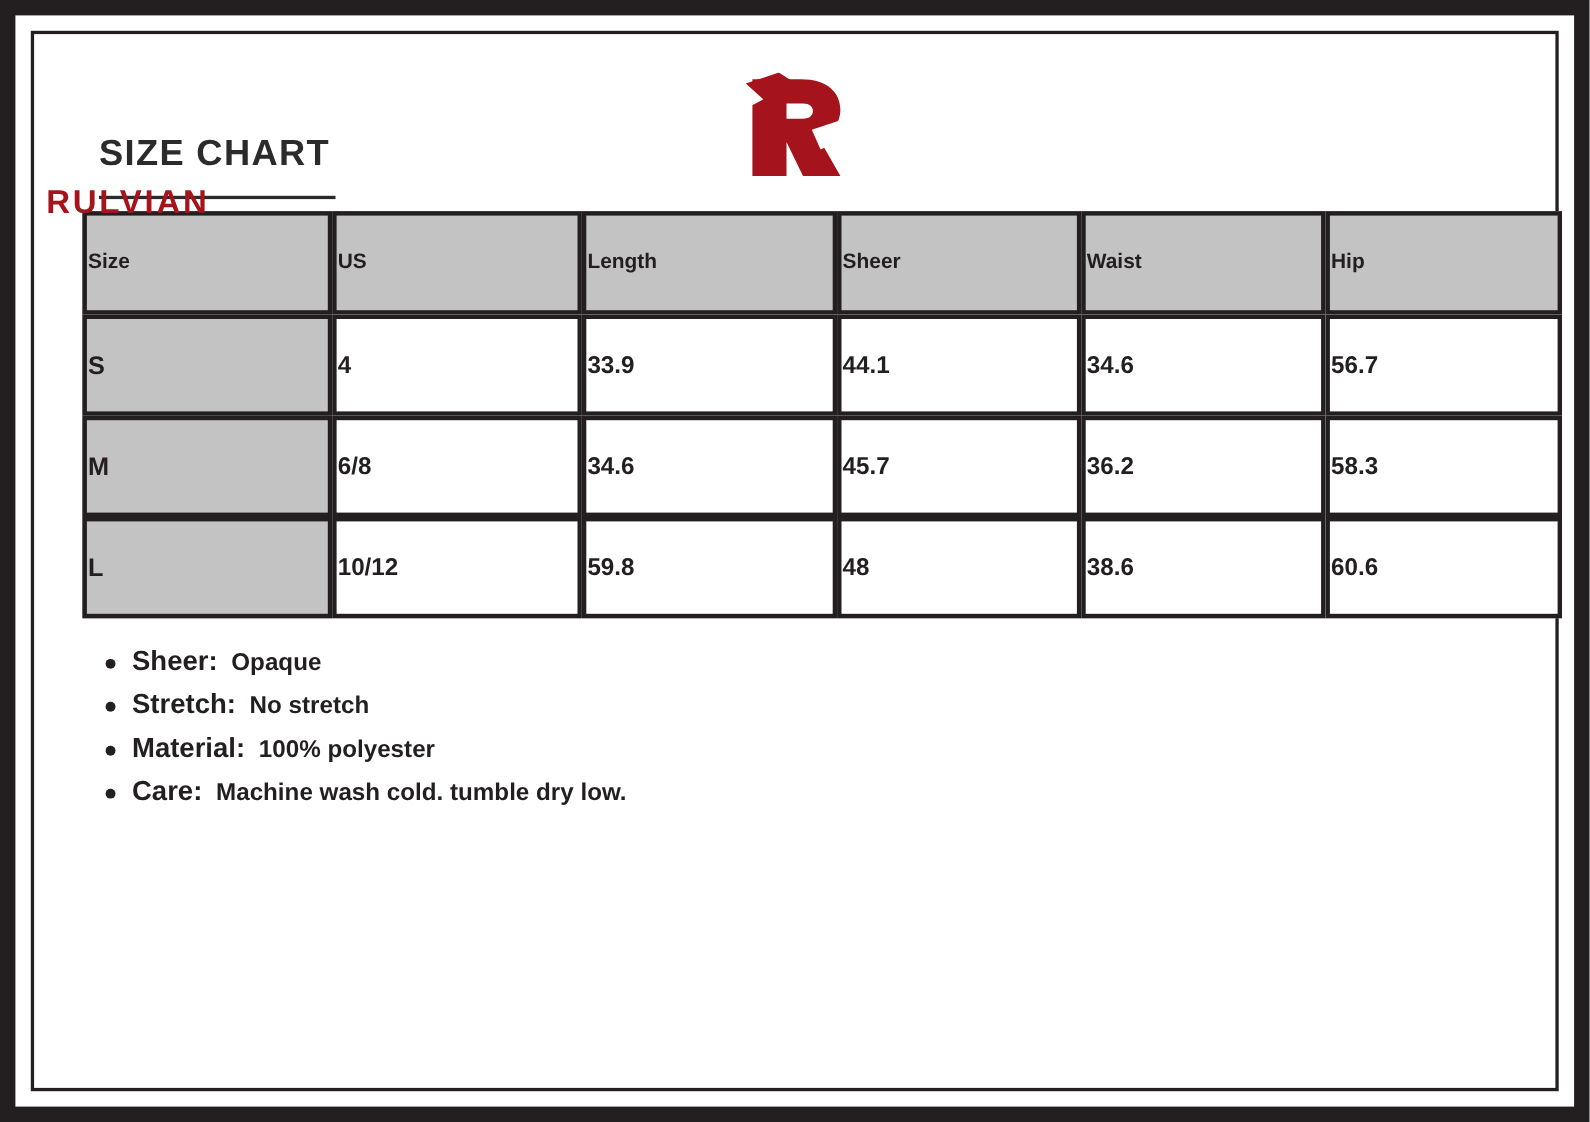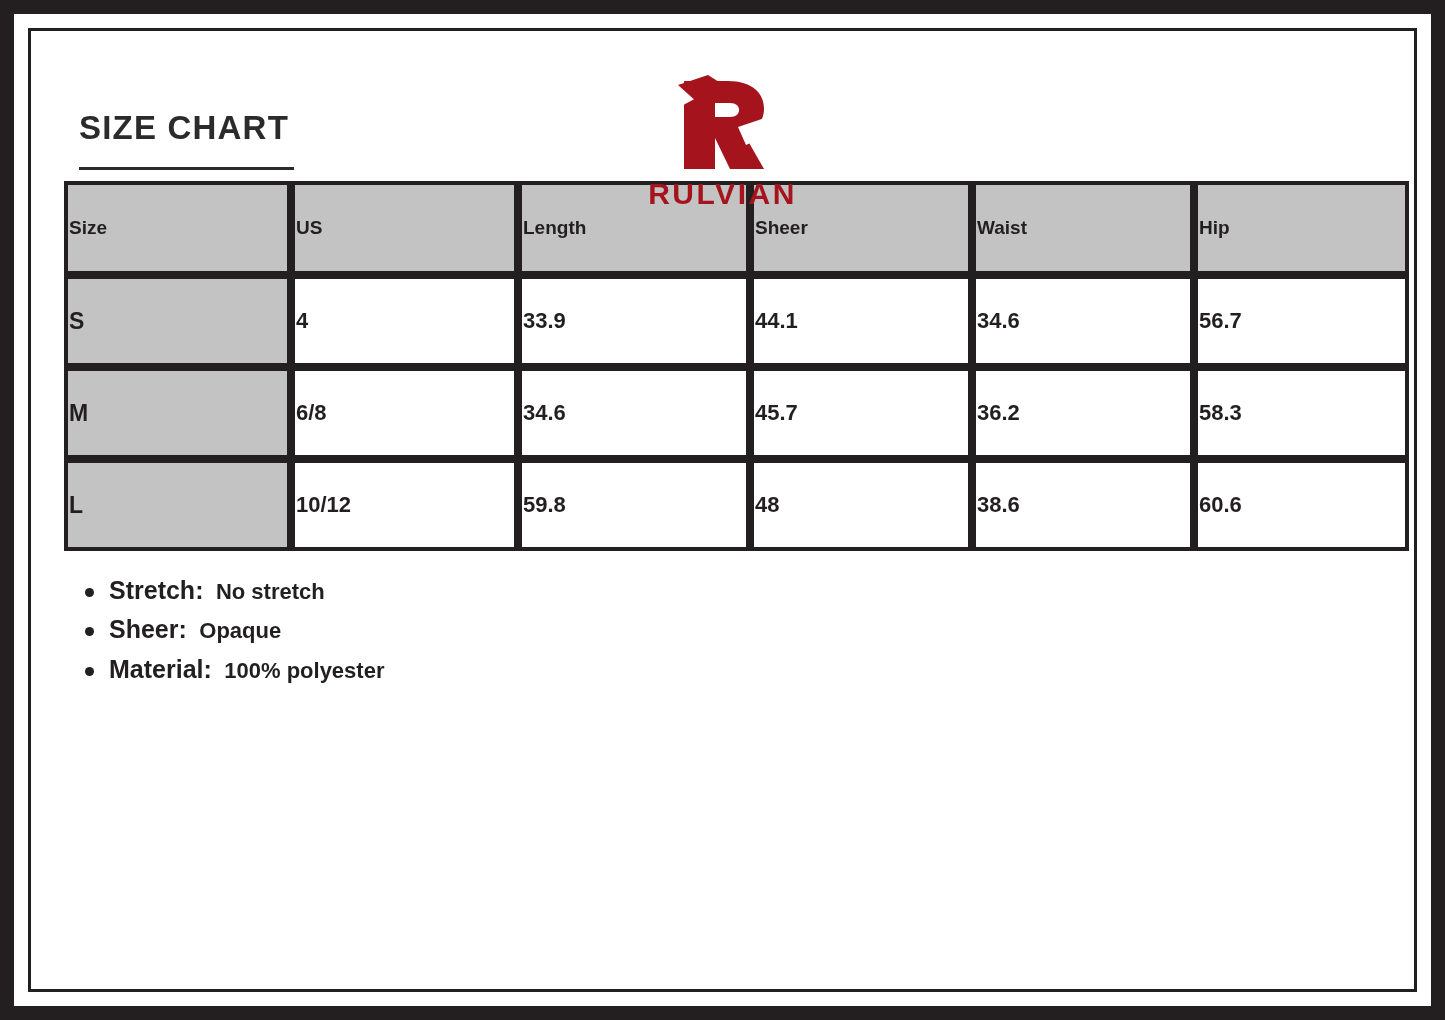--- a/index.html
+++ b/index.html
@@ -28,21 +28,21 @@
     top: 14px;
     right: 14px;
     bottom: 14px;
     border: 3px solid #231f20;
     box-sizing: border-box;
     background: #ffffff;
   }
   .content {
     position: absolute;
     left: 0; top: 0; right: 0; bottom: 0;
-    padding: 0;
+    padding: 11px;
   }
 
   
   .header {
     position: relative;
     height: 150px;
   }
   .title-block {
     position: absolute;
     left: 48px;
@@ -59,22 +59,22 @@
   .title-rule {
     margin-top: 20px;
     width: 215px;
     height: 3px;
     background: #2b2b2b;
   }
   .brand {
     position: absolute;
     left: 0;
     right: 0;
-    top: 44px;
-    text-align: center;
+    top: 24px;
+    text-align: left;
   }
   .brand-mark {
     display: block;
     margin: 0 auto;
   }
   .brand-name {
     display: block;
     margin-top: 2px;
     font-size: 30px;
     font-weight: bold;
@@ -231,30 +231,35 @@
               <td>38.6</td>
               <td>60.6</td>
             </tr>
           </tbody>
         </table>
       </div>
 
       <ul class="details">
         <li>
           <span class="dot"></span>
+          <span class="lbl">Sheer:</span>
+          <span class="val">Opaque</span>
+        </li>
+        <li>
+          <span class="dot"></span>
           <span class="lbl">Stretch:</span>
           <span class="val">No stretch</span>
         </li>
         <li>
           <span class="dot"></span>
-          <span class="lbl">Sheer:</span>
-          <span class="val">Opaque</span>
-        </li>
-        <li>
-          <span class="dot"></span>
           <span class="lbl">Material:</span>
           <span class="val">100% polyester</span>
+        </li>
+        <li>
+          <span class="dot"></span>
+          <span class="lbl">Care:</span>
+          <span class="val">Machine wash cold. tumble dry low.</span>
         </li>
       </ul>
 
     </div>
   </div>
 </div>
 
 </body></html>

